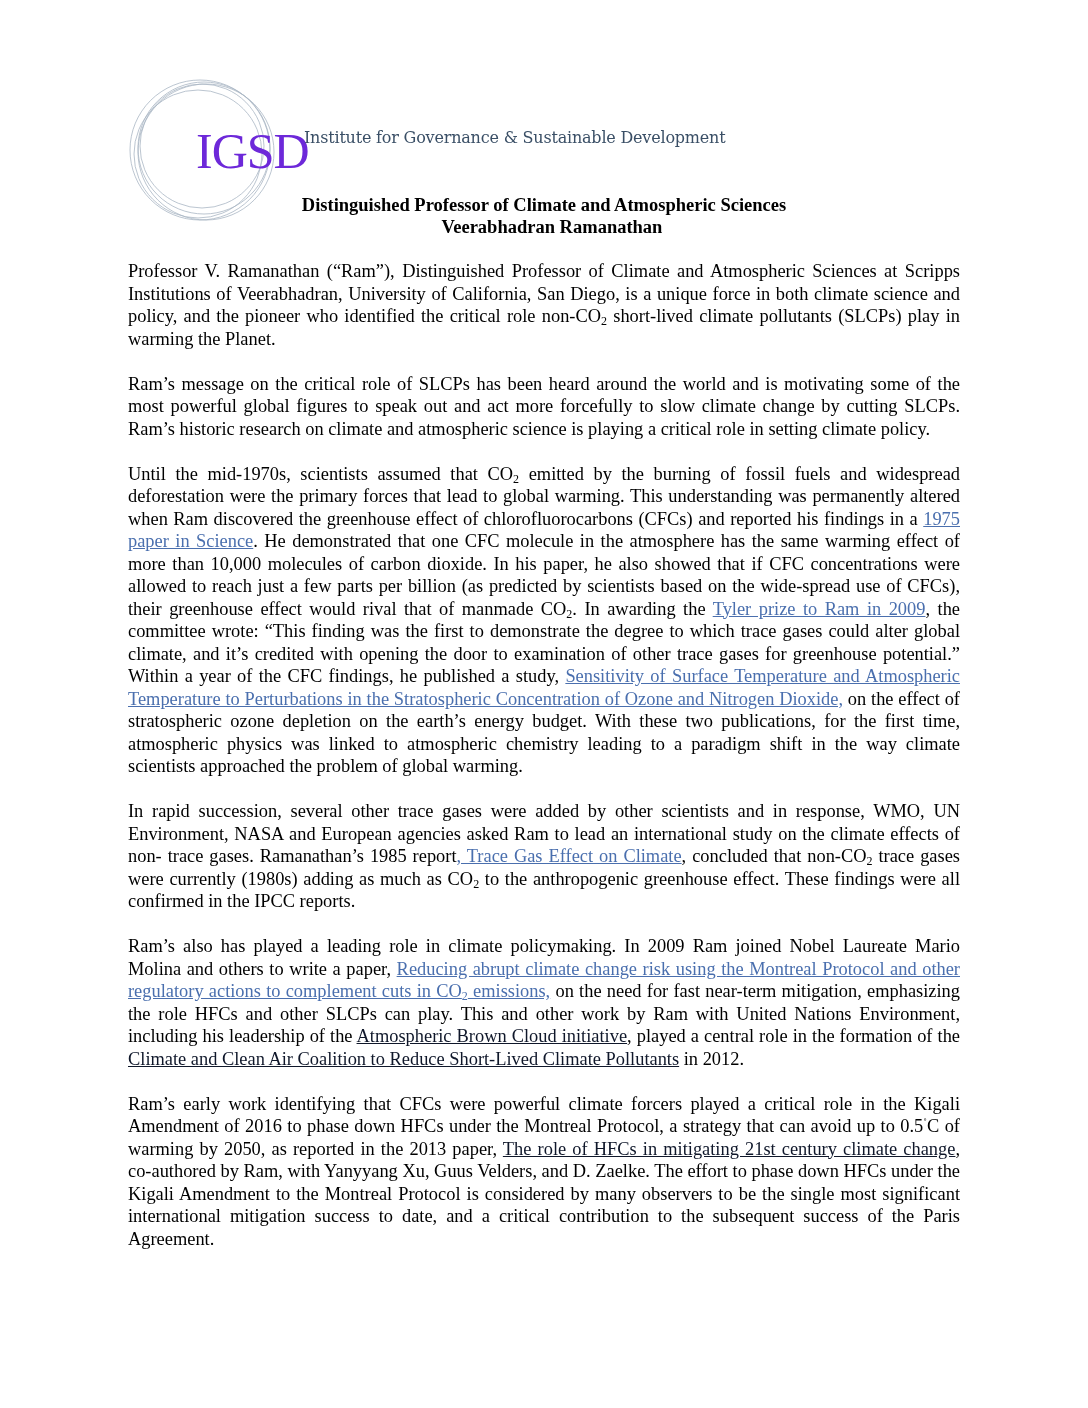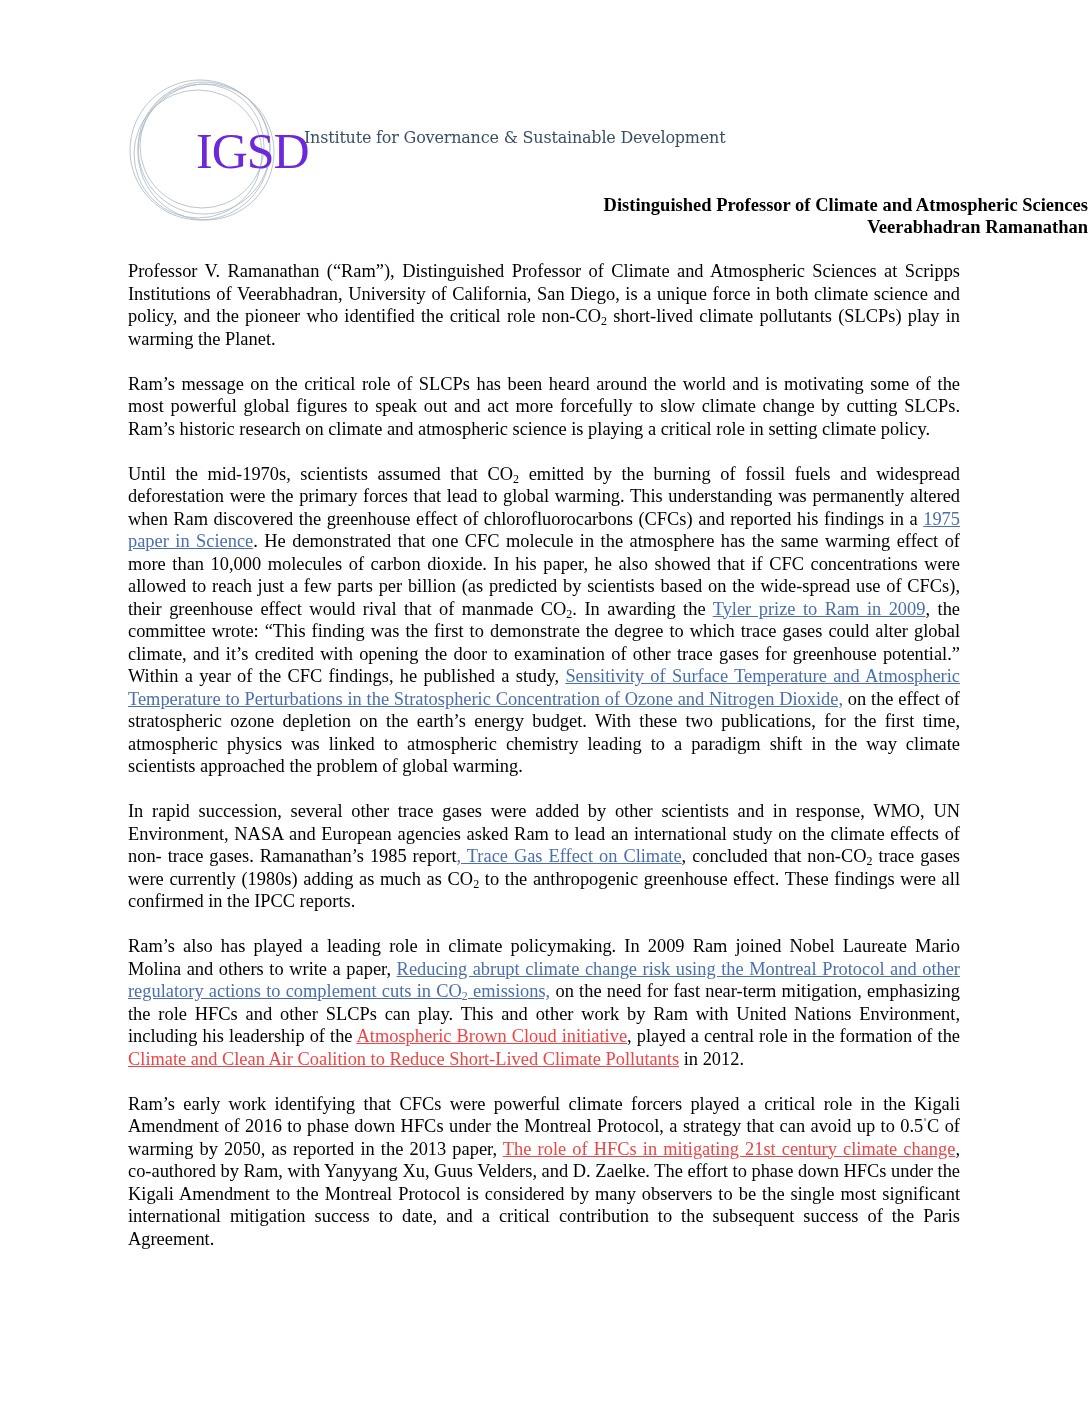--- a/index.html
+++ b/index.html
@@ -1,26 +1,26 @@
 <!DOCTYPE html>
 <html><head>
 <meta charset="utf-8">
 <style>
   html, body { margin: 0; padding: 0; background: #ffffff; }
   body { width: 1088px; height: 1408px; position: relative; overflow: hidden; font-family: "Liberation Serif", serif; color: #000; }
   .logo-wrap { position: absolute; left: 128px; top: 70px; width: 150px; height: 160px; }
   .logo-wrap svg { position: absolute; left: 0; top: 0; }
   .logo-text { position: absolute; left: 20px; top: 52px; font-family: "Liberation Serif", serif; font-size: 50px; color: #6d28d9; letter-spacing: -1px; margin-left: 48px; }
   .org-name { position: absolute; left: 304px; top: 128px; font-family: "DejaVu Serif", serif; font-size: 16px; color: #3a4f66; letter-spacing: -0.2px; white-space: nowrap; }
-  .title-block { position: absolute; left: 0; width: 1088px; top: 194px; text-align: right; font-weight: bold; font-size: 18.5px; line-height: 22px; }
+  .title-block { position: absolute; left: 0; width: 1088px; top: 194px; text-align: center; font-weight: bold; font-size: 18.5px; line-height: 22px; }
   .title-block div { padding-left: 16px; }
   .body { position: absolute; left: 128px; top: 260px; width: 832px; font-size: 18.4px; line-height: 22.5px; text-align: justify; }
   .body p { margin: 0 0 22.5px 0; }
   a.lnk { color: #4a6fae; text-decoration: underline; }
-  a.lnk2 { color: #ef4444; text-decoration: underline; }
+  a.lnk2 { color: #0f172a; text-decoration: underline; }
   sub { font-size: 12px; vertical-align: -3px; line-height: 0; }
   sup { font-size: 11px; vertical-align: 6px; line-height: 0; }
 </style>
 </head>
 <body>
 
 <div class="logo-wrap">
   <svg width="150" height="160" viewBox="0 0 150 160">
     <g fill="none" stroke="#aab6c4" stroke-width="0.8">
       <circle cx="72" cy="80" r="70"></circle>

